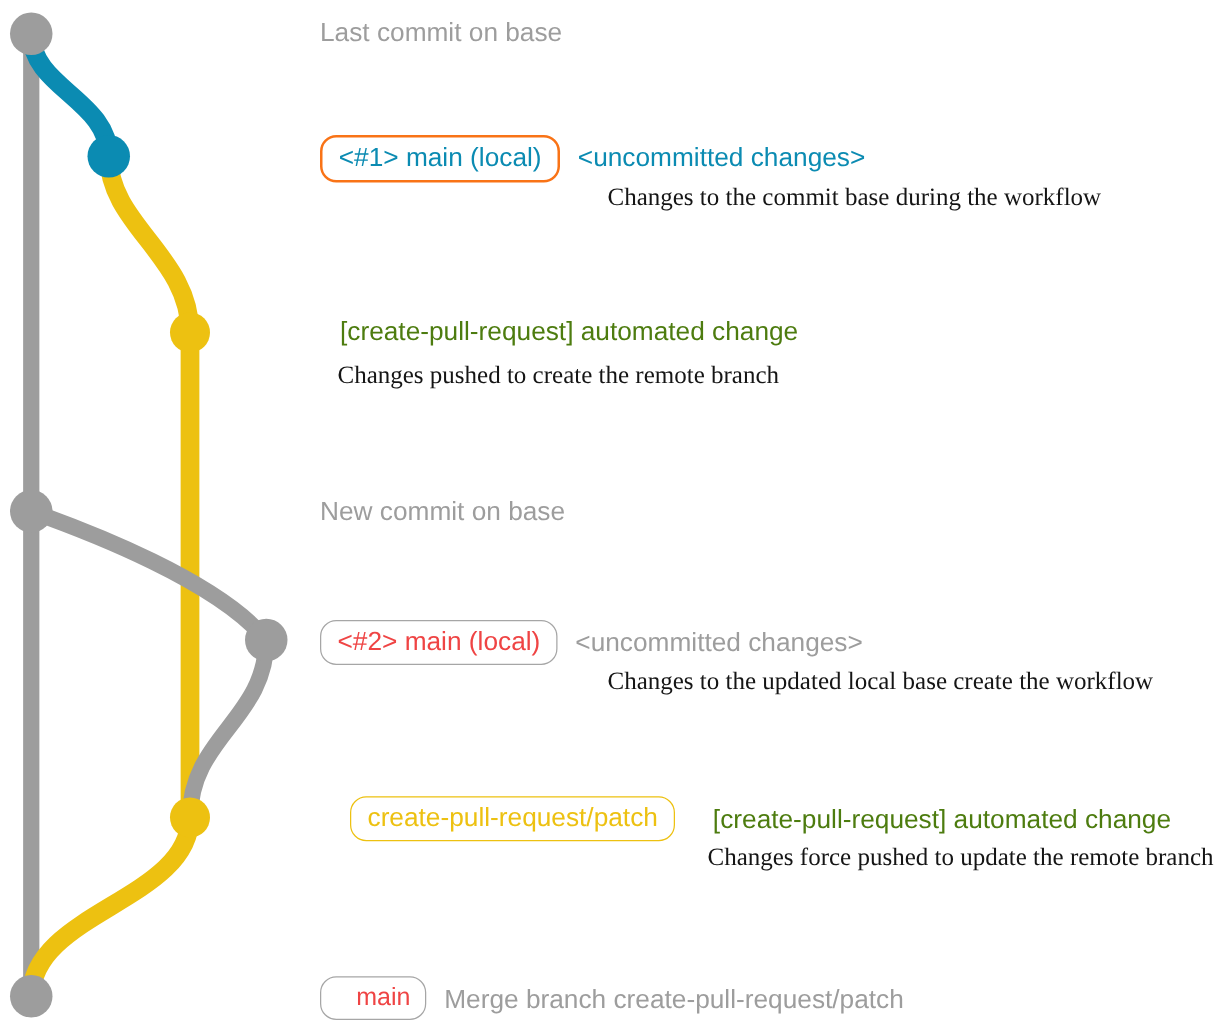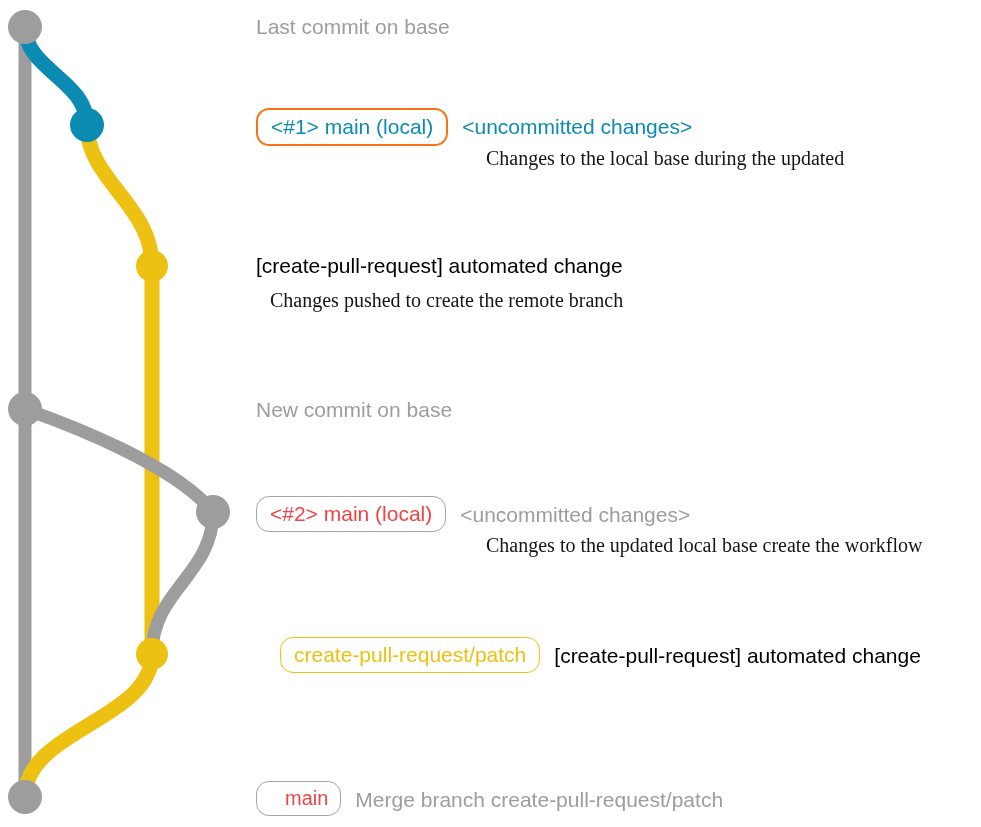--- a/index.html
+++ b/index.html
@@ -78,21 +78,21 @@
 
   .commit-subject {
     font-family: "Liberation Sans", sans-serif;
     font-size: 21px;
     line-height: 1;
     white-space: nowrap;
     padding-top: 8px;
   }
   .commit-subject.blue { color: #0b8bb2; }
   .commit-subject.gray { color: #9d9d9d; }
-  .commit-subject.yellow { color: #000000; }
+  .commit-subject.yellow { color: #4d7c0f; margin-left: 16px; }
 
   .detail {
     position: absolute;
     font-family: "Liberation Serif", serif;
     font-size: 20px;
     color: #151515;
     line-height: 1;
     white-space: nowrap;
   }
 
@@ -130,21 +130,21 @@
 
   <div class="row" style="left:256px; top:16px;">
     <span class="heading-text">Last commit on base</span>
   </div>
 
   <div class="row" style="left:256px; top:108px;">
     <span class="badge">&lt;#1&gt; main (local)</span>
     <span class="badge-gap"></span>
     <span class="commit-subject blue">&lt;uncommitted changes&gt;</span>
   </div>
-  <div class="detail" style="left:486px; top:148px;">Changes to the local base during the updated</div>
+  <div class="detail" style="left:486px; top:148px;">Changes to the commit base during the workflow</div>
 
   <div class="row" style="left:256px; top:255px;">
     <span class="commit-subject yellow" style="padding-top:0;">[create-pull-request] automated change</span>
   </div>
   <div class="detail" style="left:270px; top:290px;">Changes pushed to create the remote branch</div>
 
   <div class="row" style="left:256px; top:399px;">
     <span class="heading-text">New commit on base</span>
   </div>
 
@@ -153,20 +153,21 @@
     <span class="badge-gap"></span>
     <span class="commit-subject gray">&lt;uncommitted changes&gt;</span>
   </div>
   <div class="detail" style="left:486px; top:535px;">Changes to the updated local base create the workflow</div>
 
   <div class="row" style="left:256px; top:637px;padding-left:24px;">
     <span class="badge yellow">create-pull-request/patch</span>
     <span class="badge-gap"></span>
     <span class="commit-subject yellow">[create-pull-request] automated change</span>
   </div>
+  <div class="detail" style="left:566px; top:676px;">Changes force pushed to update the remote branch</div>
 
   <div class="row" style="left:256px; top:781px;">
     <span class="badge gray small">main</span>
     <span class="badge-gap"></span>
     <span class="commit-subject gray">Merge branch create-pull-request/patch</span>
   </div>
 
 </div>
 
 </body></html>

